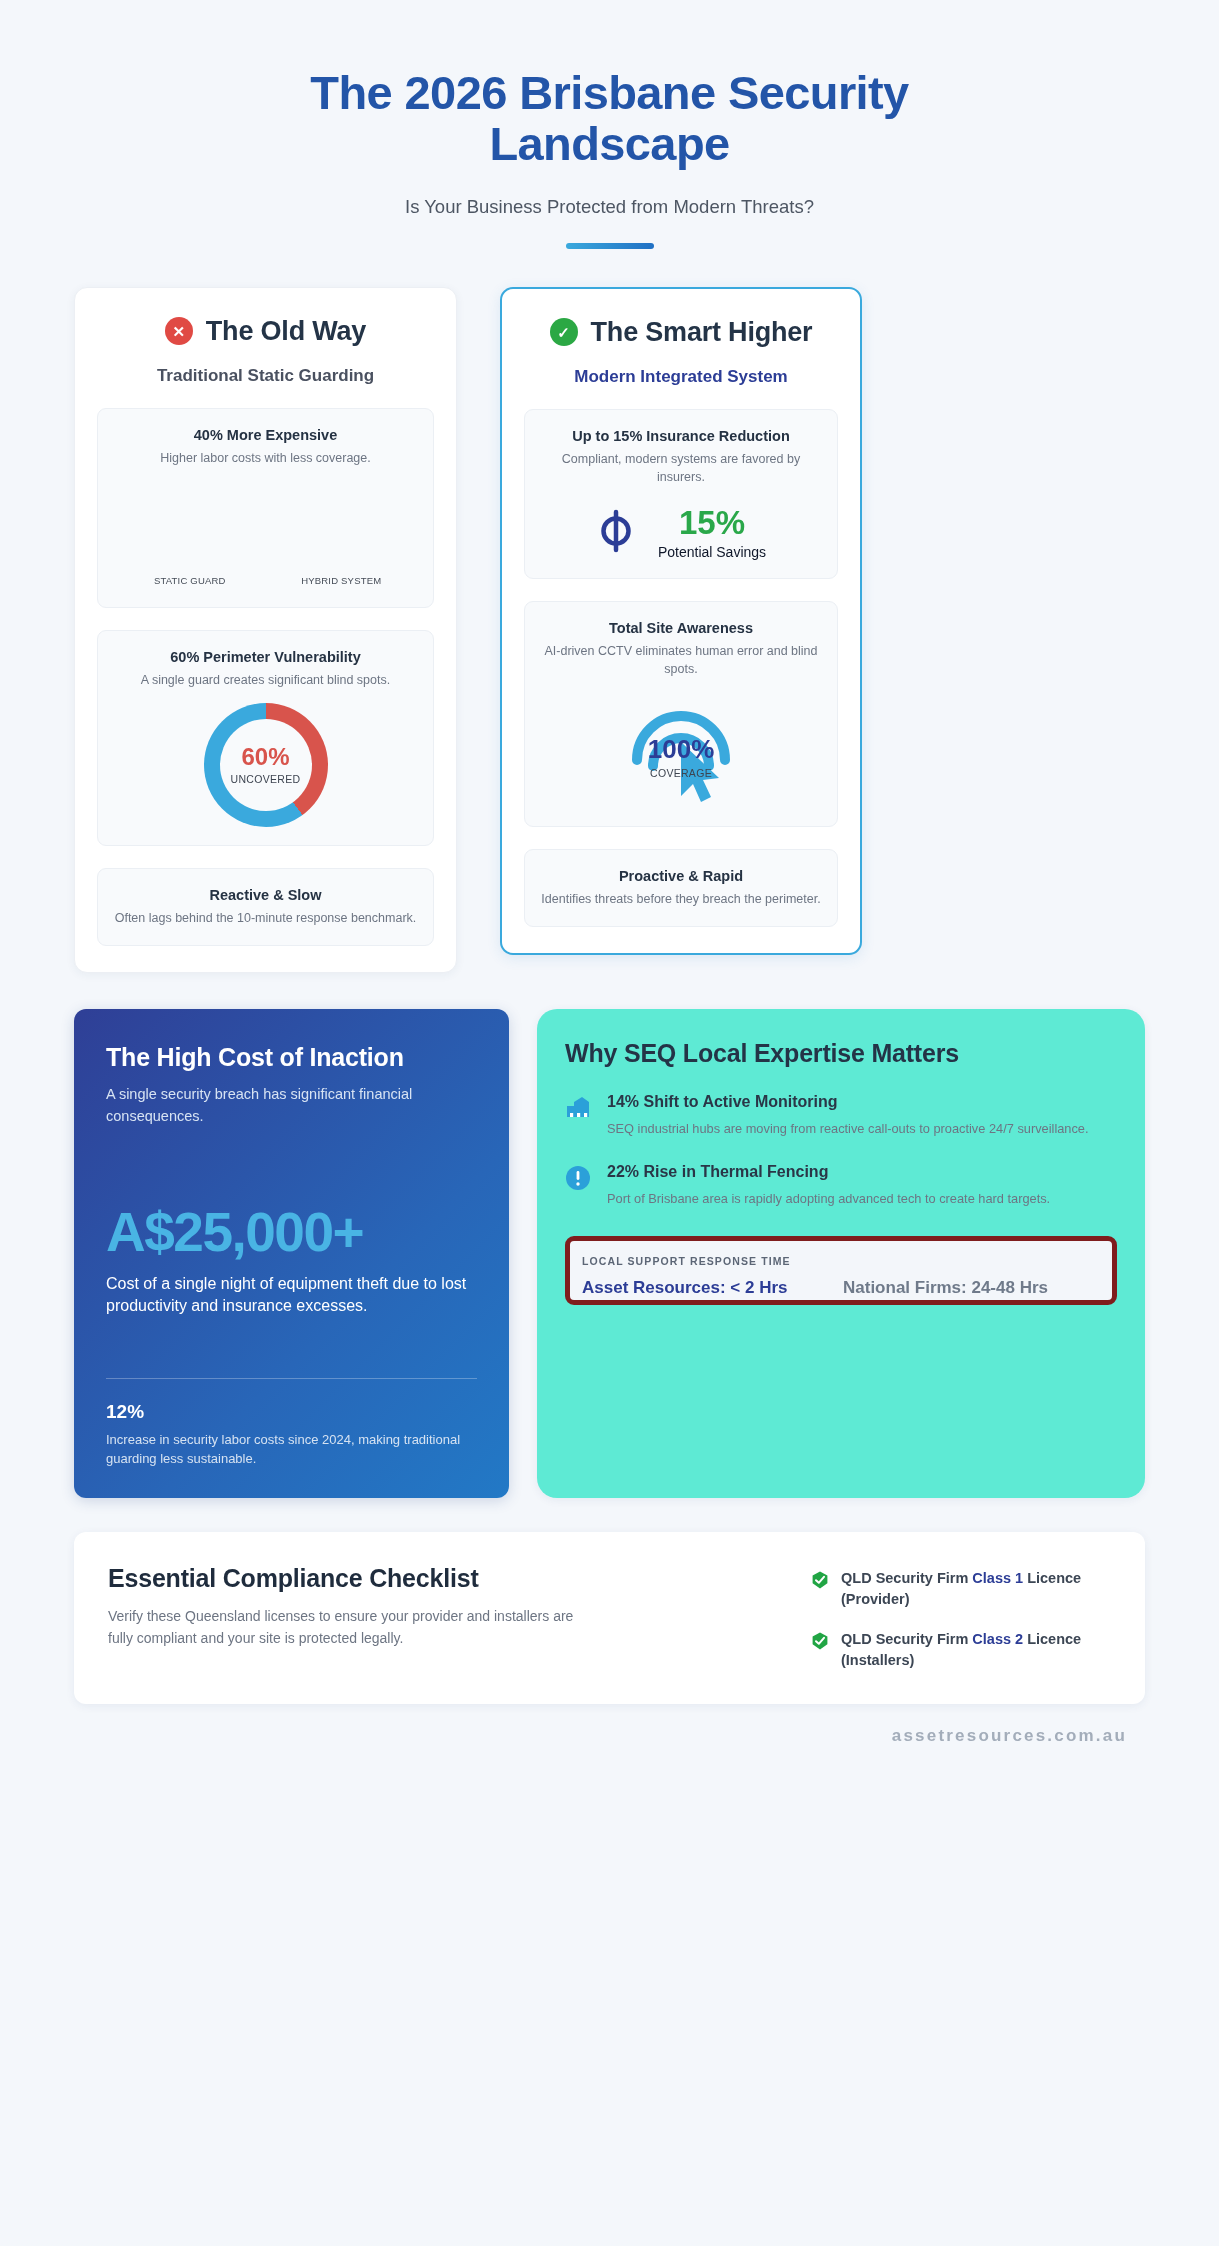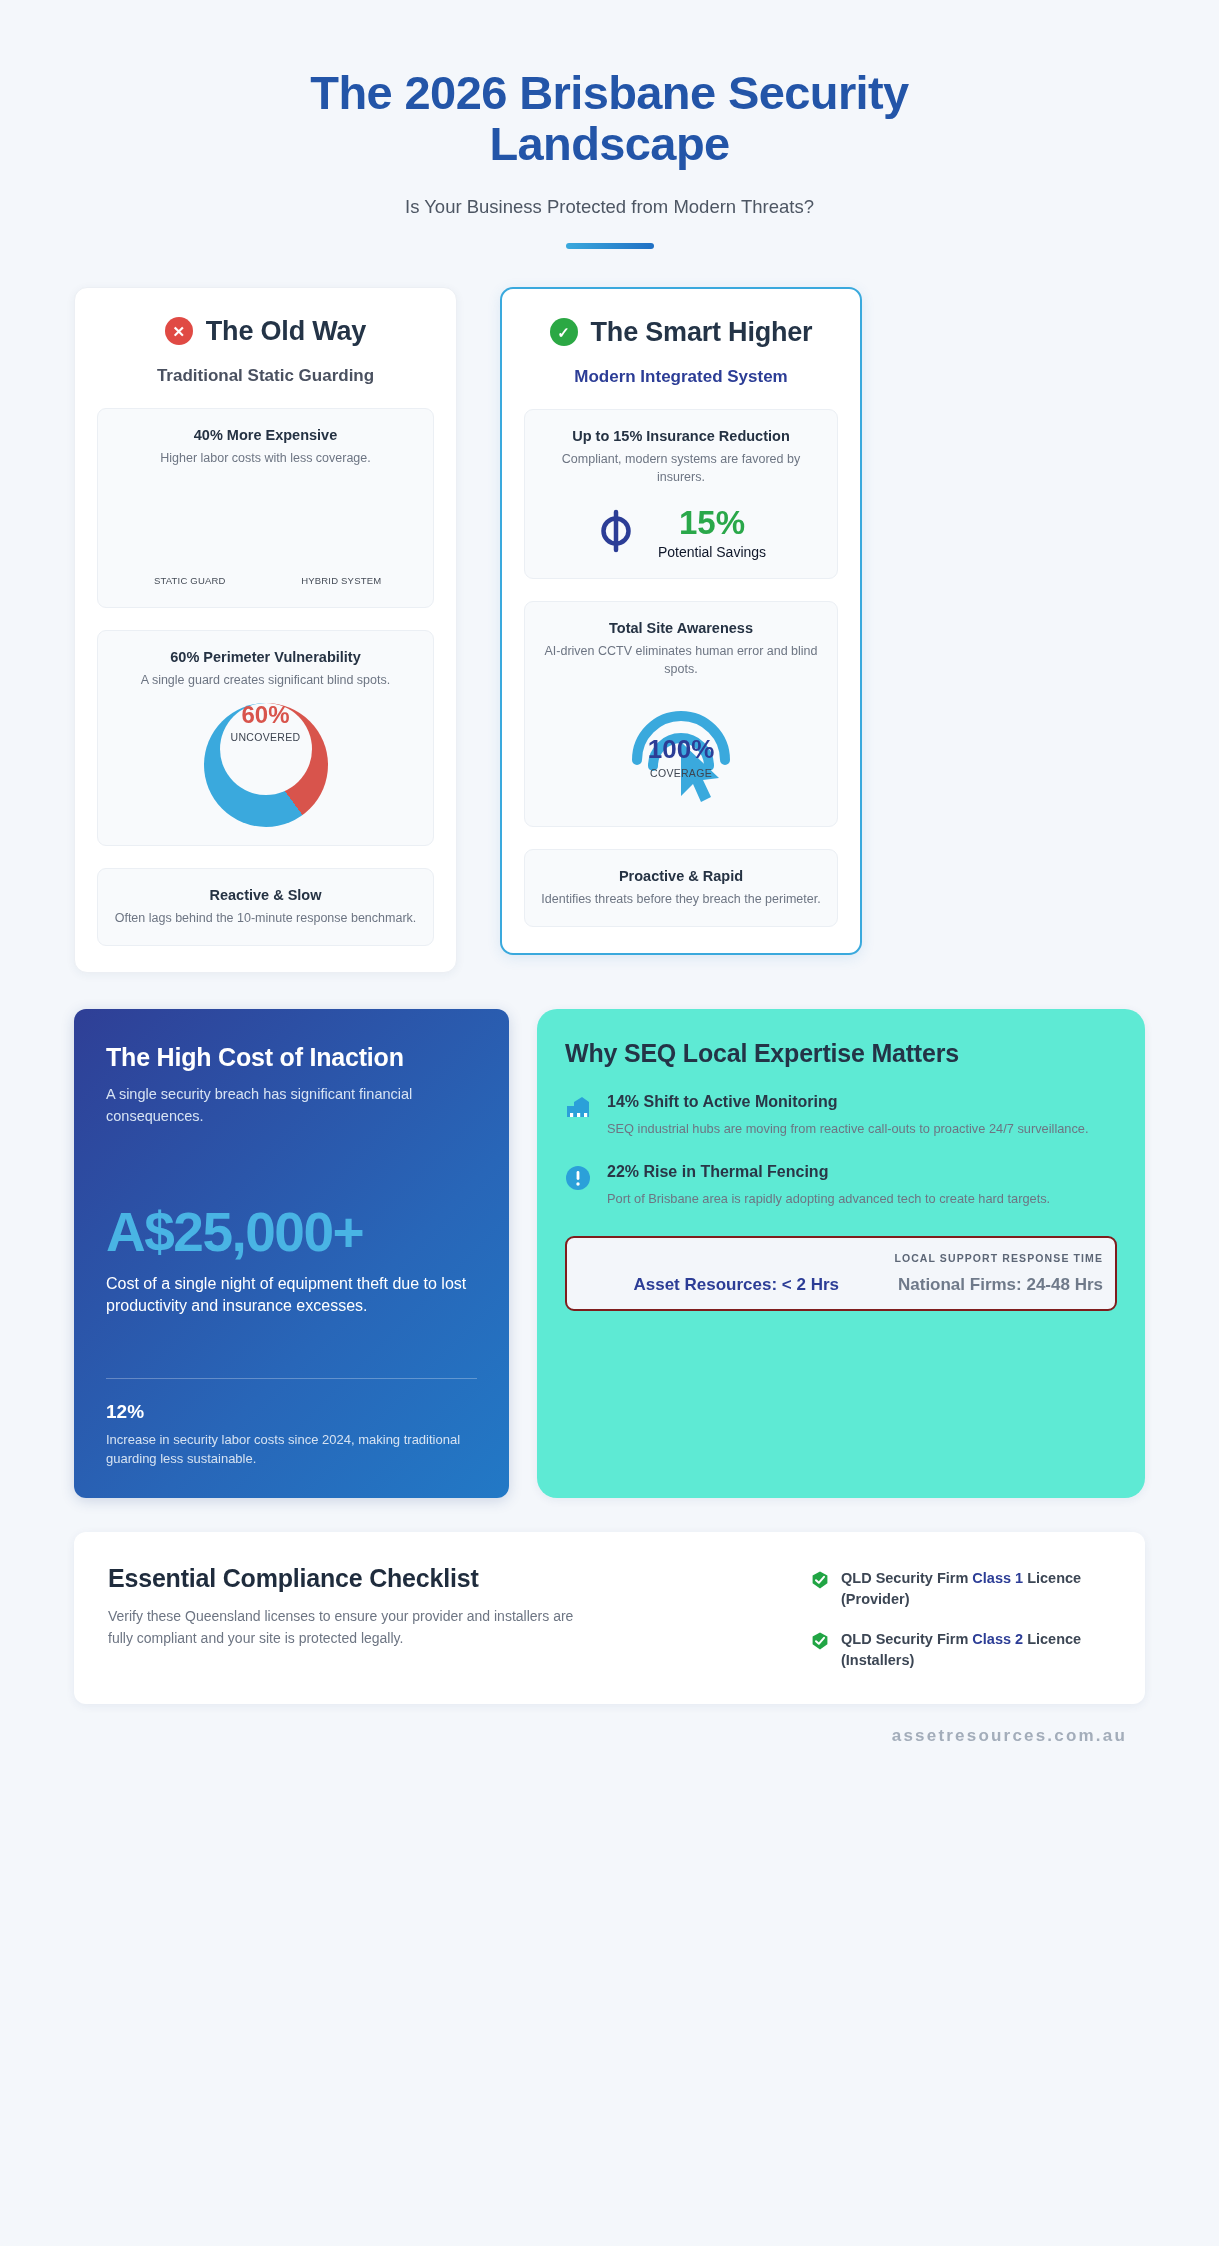--- a/index.html
+++ b/index.html
@@ -133,21 +133,21 @@
     letter-spacing: 0.2px;
   }
   .barchart .xlabels span { width: 96px; line-height: 1.25; }
 
   
   .donut-wrap { display:flex; justify-content:center; margin-top: 14px; }
   .donut {
     width: 124px; height: 124px; border-radius: 50%;
     position: relative;
     background: conic-gradient(#d8544c 0deg 144deg, #3aa9dd 144deg 360deg);
-    display: flex; align-items: flex-start; justify-content: center;
+    display: flex; align-items: center; justify-content: center;
   }
   .donut::after {
     content: ""; position: absolute;
     width: 92px; height: 92px; border-radius: 50%;
     background: #f8fafc;
   }
   .donut .inner { position: relative; z-index: 2; text-align: center; }
   .donut .big { font-size: 24px; font-weight: bold; color: #d8544c; line-height: 1; }
   .donut .lab { font-size: 10.5px; color: #3d4450; margin-top: 4px; letter-spacing: 0.3px; }
 
@@ -216,24 +216,24 @@
     line-height: 1.18; letter-spacing: -0.2px;
   }
   .seq-item { display: flex; gap: 14px; margin-top: 24px; }
   .seq-ico { flex: 0 0 28px; padding-top: 3px; }
   .seq-item h4 { font-size: 16px; font-weight: bold; color: #2a3647; line-height: 1.28; }
   .seq-item p { margin-top: 6px; font-size: 12.8px; color: #6d7583; line-height: 1.52; }
 
   .resp-box {
     margin-top: 28px;
     background: #f3f6fa;
-    border: 2px solid #7f1d1d;
+    border: 5px solid #7f1d1d;
     border-radius: 9px;
-    padding: 14px 12px 12px 12px;
-    text-align: right;
+    padding: 14px 12px 0 12px;
+    text-align: left;
   }
   .resp-title {
     font-size: 10.5px; font-weight: bold; letter-spacing: 1.1px;
     color: #5c6676; text-transform: uppercase;
   }
   .resp-cols { display: flex; gap: 4px; margin-top: 10px; }
   .resp-col { flex: 1 1 0; font-size: 17px; font-weight: bold; line-height: 1.32; }
   .resp-col.good { color: #2c3d96; }
   .resp-col.bad { color: #6f7a8a; }
 

